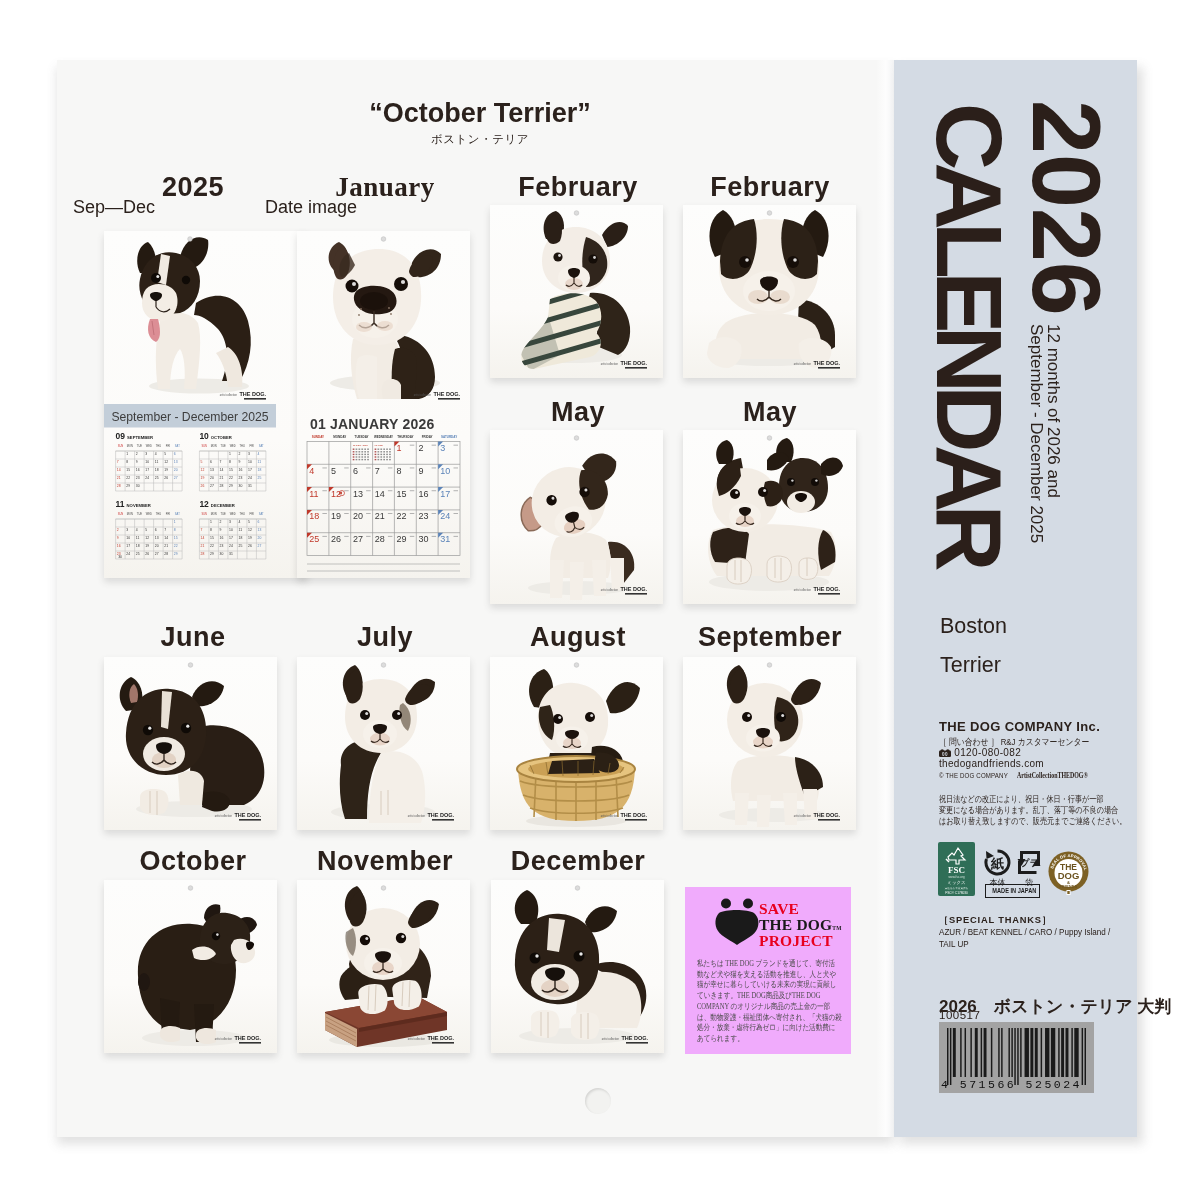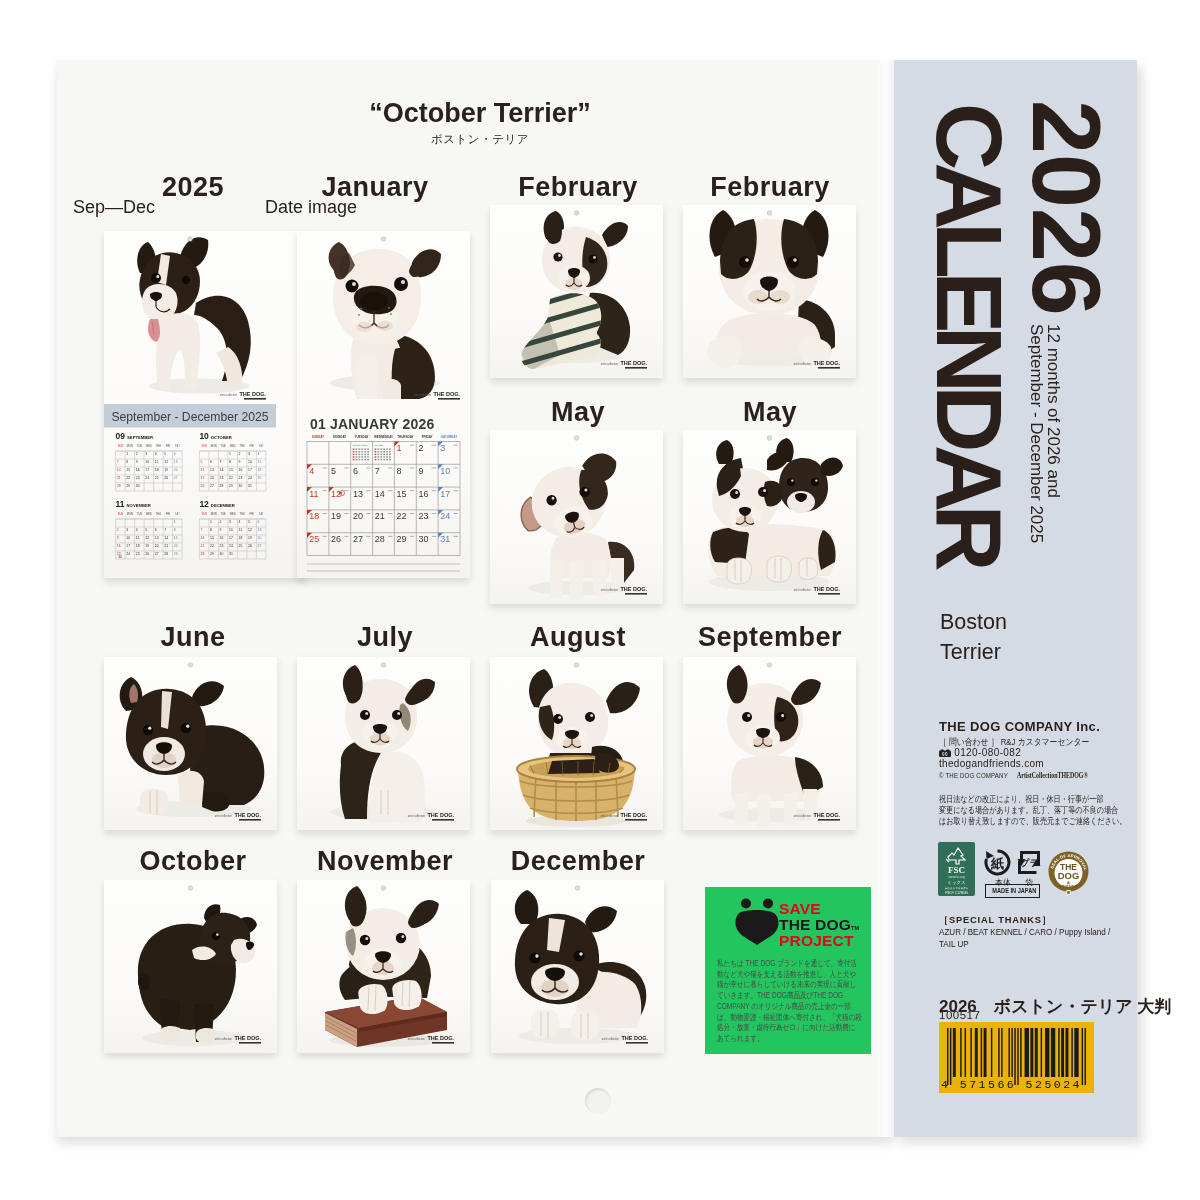--- a/index.html
+++ b/index.html
@@ -21,21 +21,21 @@
 <div class="abs" style="left:894px;top:60px;width:243px;height:1077px;background:#d4dbe4;box-shadow:6px 7px 10px rgba(90,90,90,.18);"></div>
 
 <div class="abs" style="left:300px;top:98px;width:360px;text-align:center;font-weight:bold;font-size:27px;color:#2b211c;">“October Terrier”</div>
 
 <div class="abs" style="left:300px;top:132px;width:360px;text-align:center;font-size:11.5px;color:#2b211c;letter-spacing:0.5px;">ボストン・テリア</div>
 
 <div class="lbl" style="left:73px;top:172px;">2025</div>
 
 <div class="sub" style="left:73px;top:197px;">Sep—Dec</div>
 
-<div class="lbl" style="left:255px;top:172px;">January</div>
+<div class="lbl" style="left:265px;top:172px;font-family:Liberation Serif, serif;">January</div>
 
 <div class="sub" style="left:265px;top:197px;">Date image</div>
 
 <div class="lbl" style="left:458px;top:172px;">February</div>
 
 <div class="lbl" style="left:650px;top:172px;">February</div>
 
 <div class="lbl" style="left:458px;top:397px;">May</div>
 
 <div class="lbl" style="left:650px;top:397px;">May</div>
@@ -889,42 +889,42 @@
         <path d="M90,134 L90,158"></path>
         <path d="M97,133 L97,159"></path>
       </g>
 <circle cx="86.5" cy="8" r="2.3" fill="#dcdcdc" stroke="#c0c0c0" stroke-width="0.6"></circle>
 <text x="157" y="160" font-size="5.5" font-weight="bold" text-anchor="end" fill="#222">THE DOG.</text>
 <text x="128" y="159.5" font-size="2.6" text-anchor="end" fill="#555">artist collection</text>
 <rect x="135" y="162" width="22" height="1.6" fill="#333"></rect>
 </svg>
 </div>
 
-<div class="abs" style="left:705px;top:887px;width:166px;height:167px;background:#22c55e;">
+<div class="abs" style="left:685px;top:887px;width:166px;height:167px;background:#f0abfc;font-family:Liberation Serif, serif;">
 <svg width="166" height="167" viewBox="0 0 166 167">
 <circle cx="41" cy="16.5" r="5" fill="#1a1a1a"></circle>
 <circle cx="63" cy="16.5" r="5" fill="#1a1a1a"></circle>
 <path d="M34,26 C40,22 63,22 69,26 C74,30 75,38 71,44 C67,50 57,54 52,58 C47,54 37,50 33,44 C29,38 30,30 34,26 Z" fill="#1a1a1a"></path>
 <text x="74" y="27" font-size="15.5" font-weight="bold" fill="#e8001e" letter-spacing="0.2">SAVE</text>
 <text x="74" y="43" font-size="15.5" font-weight="bold" fill="#1a1a1a" letter-spacing="0.2">THE DOG<tspan font-size="5.5">TM</tspan></text>
 <text x="74" y="59" font-size="15.5" font-weight="bold" fill="#e8001e" letter-spacing="0.2">PROJECT</text>
 </svg>
 <div style="position:absolute;left:12px;top:72px;font-size:8.2px;line-height:10.7px;color:#4a4a4a;transform:scaleX(0.8);transform-origin:left top;white-space:nowrap;">私たちは THE DOG ブランドを通じて、寄付活<br>動など犬や猫を支える活動を推進し、人と犬や<br>猫が幸せに暮らしていける未来の実現に貢献し<br>ていきます。THE DOG商品及びTHE DOG<br>COMPANY のオリジナル商品の売上金の一部<br>は、動物愛護・福祉団体へ寄付され、「犬猫の殺<br>処分・放棄・虐待行為ゼロ」に向けた活動費に<br>あてられます。</div>
 </div>
 
 <div class="abs" style="left:585px;top:1088px;width:26px;height:26px;border-radius:50%;background:#f2f2f0;box-shadow:inset 1px 1.5px 2.5px rgba(0,0,0,.13);"></div>
 
 <div class="abs" style="left:1115px;top:100px;width:230px;height:98px;font-size:97px;font-weight:bold;color:#2b1f1a;line-height:98px;transform:rotate(90deg);transform-origin:top left;">2026</div>
 
 <div class="abs" style="left:1017px;top:103px;width:560px;height:96px;font-size:93px;font-weight:bold;color:#2b1f1a;line-height:96px;letter-spacing:-7.6px;transform:rotate(90deg);transform-origin:top left;">CALENDAR</div>
 
 <div class="vtext" style="left:1027px;top:324px;font-size:17px;color:#2b211c;line-height:17.5px;">12 months of 2026 and
 September - December 2025</div>
 
-<div class="abs" style="left:940px;top:607px;font-size:21.5px;color:#2b211c;line-height:30px;">Boston<br>Terrier</div>
+<div class="abs" style="left:940px;top:607px;font-size:21.5px;color:#2b211c;line-height:39px;">Boston<br>Terrier</div>
 
 <div class="abs" style="left:939px;top:719px;font-size:13px;font-weight:bold;color:#2b211c;letter-spacing:0.35px;">THE DOG COMPANY Inc.</div>
 
 <div class="abs" style="left:939px;top:736px;font-size:9.3px;color:#2b211c;transform:scaleX(0.84);transform-origin:left top;white-space:nowrap;">［ 問い合わせ ］ R&amp;J カスタマーセンター</div>
 
 <div class="abs" style="left:939px;top:746.5px;font-size:10px;color:#2b211c;letter-spacing:0.4px;"><svg width="12" height="8" viewBox="0 0 12 8" style="display:inline-block;vertical-align:-1px;">
       <rect x="0" y="1.6" width="12" height="6.4" rx="1.2" fill="#2b211c"></rect>
       <circle cx="3.2" cy="2" r="1.8" fill="#2b211c"></circle>
       <circle cx="8.8" cy="2" r="1.8" fill="#2b211c"></circle>
       <text x="6" y="7" font-size="4.6" fill="#d4dbe4" text-anchor="middle" font-weight="bold">00</text>
@@ -951,21 +951,21 @@
   </div>
 
 <div class="abs" style="left:984px;top:849px;">
     <svg width="27" height="27" viewBox="0 0 27 27">
 <path d="M13.5 2 A11.5 11.5 0 1 1 2.5 10" fill="none" stroke="#1c1c1c" stroke-width="3"></path>
 <path d="M2 2 L2.5 10 L10 7 Z" fill="#1c1c1c"></path>
 <text x="13.5" y="18.5" font-size="13" text-anchor="middle" fill="#1c1c1c" font-weight="bold">紙</text>
 </svg>
   </div>
 
-<div class="abs" style="left:984px;top:877px;width:27px;text-align:right;font-size:8px;color:#1c1c1c;">本体</div>
+<div class="abs" style="left:984px;top:877px;width:27px;text-align:center;font-size:8px;color:#1c1c1c;">本体</div>
 
 <div class="abs" style="left:1016px;top:849px;">
     <svg width="26" height="27" viewBox="0 0 26 27">
 <path d="M5.5 10 L5.5 3.5 L22.5 3.5 L22.5 17" fill="none" stroke="#1c1c1c" stroke-width="3"></path>
 <path d="M20.5 23.5 L3.5 23.5 L3.5 12" fill="none" stroke="#1c1c1c" stroke-width="3"></path>
 <path d="M5.5 17 L1.5 10 L9.5 10 Z" fill="#1c1c1c"></path>
 <path d="M20.5 10 L24.5 17 L16.5 17 Z" fill="#1c1c1c"></path>
 <text x="13.5" y="17" font-size="9" text-anchor="middle" fill="#1c1c1c" font-weight="bold">プラ</text>
 </svg>
   </div>
@@ -992,21 +992,21 @@
   </div>
 
 <div class="abs" style="left:939px;top:914px;font-size:9.3px;font-weight:bold;color:#2b211c;letter-spacing:0.8px;">［SPECIAL THANKS］</div>
 
 <div class="abs" style="left:939px;top:926px;font-size:9.5px;color:#2b211c;line-height:12px;transform:scaleX(0.85);transform-origin:left top;white-space:nowrap;">AZUR / BEAT KENNEL / CARO / Puppy Island /<br>TAIL UP</div>
 
 <div class="abs" style="left:939px;top:995px;font-size:17px;font-weight:bold;color:#2b211c;">2026　ボストン・テリア 大判</div>
 
 <div class="abs" style="left:939px;top:1009px;font-size:11.5px;color:#2b211c;letter-spacing:0.5px;text-align:right;">100517</div>
 
-<div class="abs" style="left:939px;top:1022px;width:155px;height:71px;background:#eab308;">
+<div class="abs" style="left:939px;top:1022px;width:155px;height:71px;background:#a3a3a3;">
 <svg width="139" height="57" viewBox="0 0 139 57" style="margin:6px 0 0 8px;" fill="#1a1a1a">
 <rect x="0.00" y="0" width="1.46" height="57"></rect>
 <rect x="2.93" y="0" width="1.46" height="57"></rect>
 <rect x="5.85" y="0" width="2.93" height="49"></rect>
 <rect x="13.17" y="0" width="1.46" height="49"></rect>
 <rect x="17.56" y="0" width="1.46" height="49"></rect>
 <rect x="23.41" y="0" width="1.46" height="49"></rect>
 <rect x="27.80" y="0" width="2.93" height="49"></rect>
 <rect x="33.65" y="0" width="1.46" height="49"></rect>
 <rect x="36.58" y="0" width="2.93" height="49"></rect>

